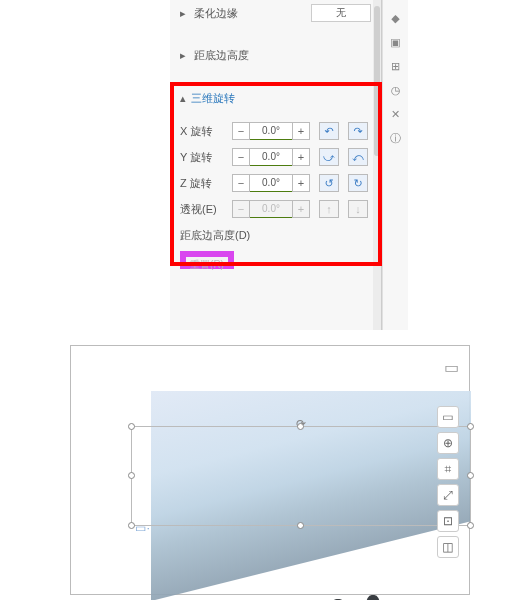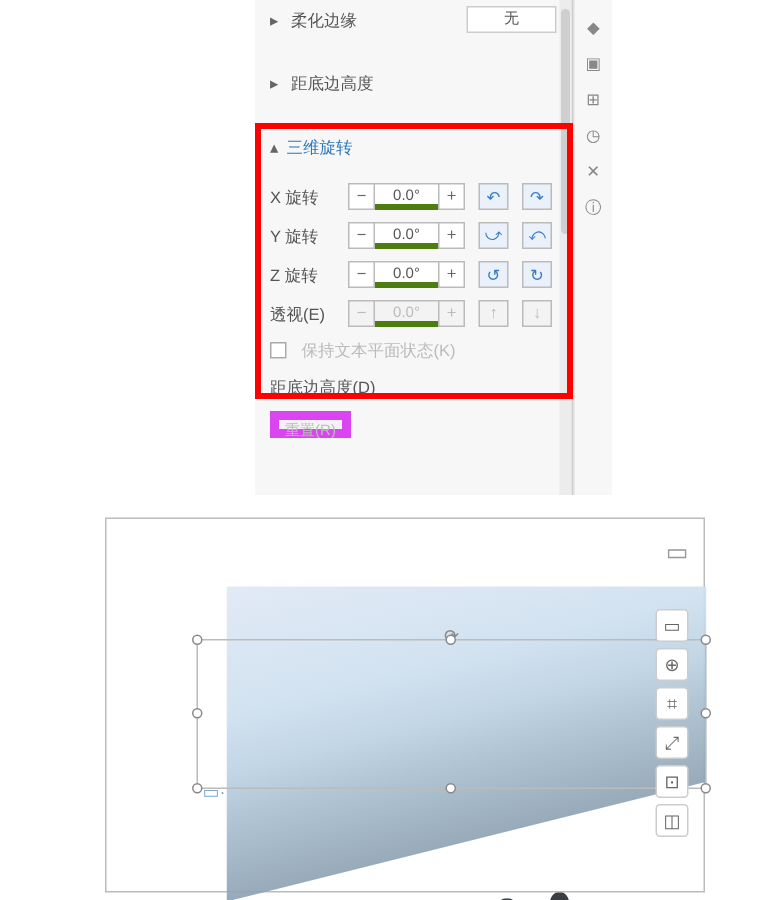--- a/index.html
+++ b/index.html
@@ -10,21 +10,21 @@
 .row{display:flex;align-items:center;padding:4px 10px;gap:6px}
 .arrow{width:8px;display:inline-block;color:#666}
 .label{color:#555}
 .sel{margin-left:auto;width:60px;height:18px;border:1px solid #ccc;background:#fff;font-size:10px;text-align:center;line-height:16px}
 .hl{position:absolute;left:170px;top:82px;width:212px;height:184px;border:4px solid #f00;pointer-events:none}
 .section-title{color:#2b78bc;padding:4px 10px}
 .preset-btn{margin-left:auto;width:28px;height:24px;border:1px solid #aaa;background:#d6e3f2;display:flex}
 .preset-btn .dd{width:7px;border-left:1px solid #aaa;display:flex;align-items:center;justify-content:center;font-size:8px;color:#666}
 .spin{display:flex;align-items:center}
 .spin .btn{width:18px;height:18px;border:1px solid #bbb;background:#fff;display:flex;align-items:center;justify-content:center;color:#666}
-.spin .val{width:42px;height:18px;border-top:1px solid #bbb;border-bottom:4px solid #4d7c0f;background:#fff;text-align:center;line-height:16px;font-size:10px}
+.spin .val{width:42px;height:18px;border-top:1px solid #bbb;border-bottom:1px solid #4d7c0f;background:#fff;text-align:center;line-height:16px;font-size:10px}
 .icon-btn{width:20px;height:18px;border:1px solid #bbb;background:#eaf1fa;display:flex;align-items:center;justify-content:center;color:#3a7cc4;margin-left:3px}
 .disabled{color:#bbb}
 .disabled .btn,.disabled .val,.disabled .icon-btn{color:#bbb;background:#f3f3f3}
 .chk{width:11px;height:11px;border:1px solid #aaa;background:#fff;margin-right:4px}
 .spin2{display:flex;margin-left:auto}
 .spin2 .v{width:54px;height:18px;border:1px solid #bbb;background:#fff;text-align:center;line-height:16px;font-size:10px}
 .spin2 .ud{width:14px;display:flex;flex-direction:column}
 .spin2 .ud span{flex:1;border:1px solid #bbb;border-left:none;font-size:7px;display:flex;align-items:center;justify-content:center;background:#fff}
 .reset{margin:4px 10px;width:54px;height:18px;border:6px solid #d946ef;background:#f3f3f3;color:#bbb;text-align:center;line-height:16px;font-size:10px}
 .canvas{position:absolute;left:70px;top:345px;width:400px;height:250px;border:1px solid #bbb;background:#fff}
@@ -98,24 +98,20 @@
     <span class="label" style="width:46px">透视(E)</span>
     <div class="spin">
       <span class="btn">−</span>
       <span class="val">0.0°</span>
       <span class="btn">+</span>
     </div>
     <span class="icon-btn">↑</span>
     <span class="icon-btn">↓</span>
   </div>
 
-  <div class="row disabled">
-    <span class="chk"></span>
-    <span>保持文本平面状态(K)</span>
-  </div>
 
   <div class="row" style="margin-top:2px">
     <span class="label">距底边高度(D)</span>
   </div>
 
   <div class="reset">重置(R)</div>
 
   <div class="scrollbar">
       <div class="thumb"></div>
     </div>

